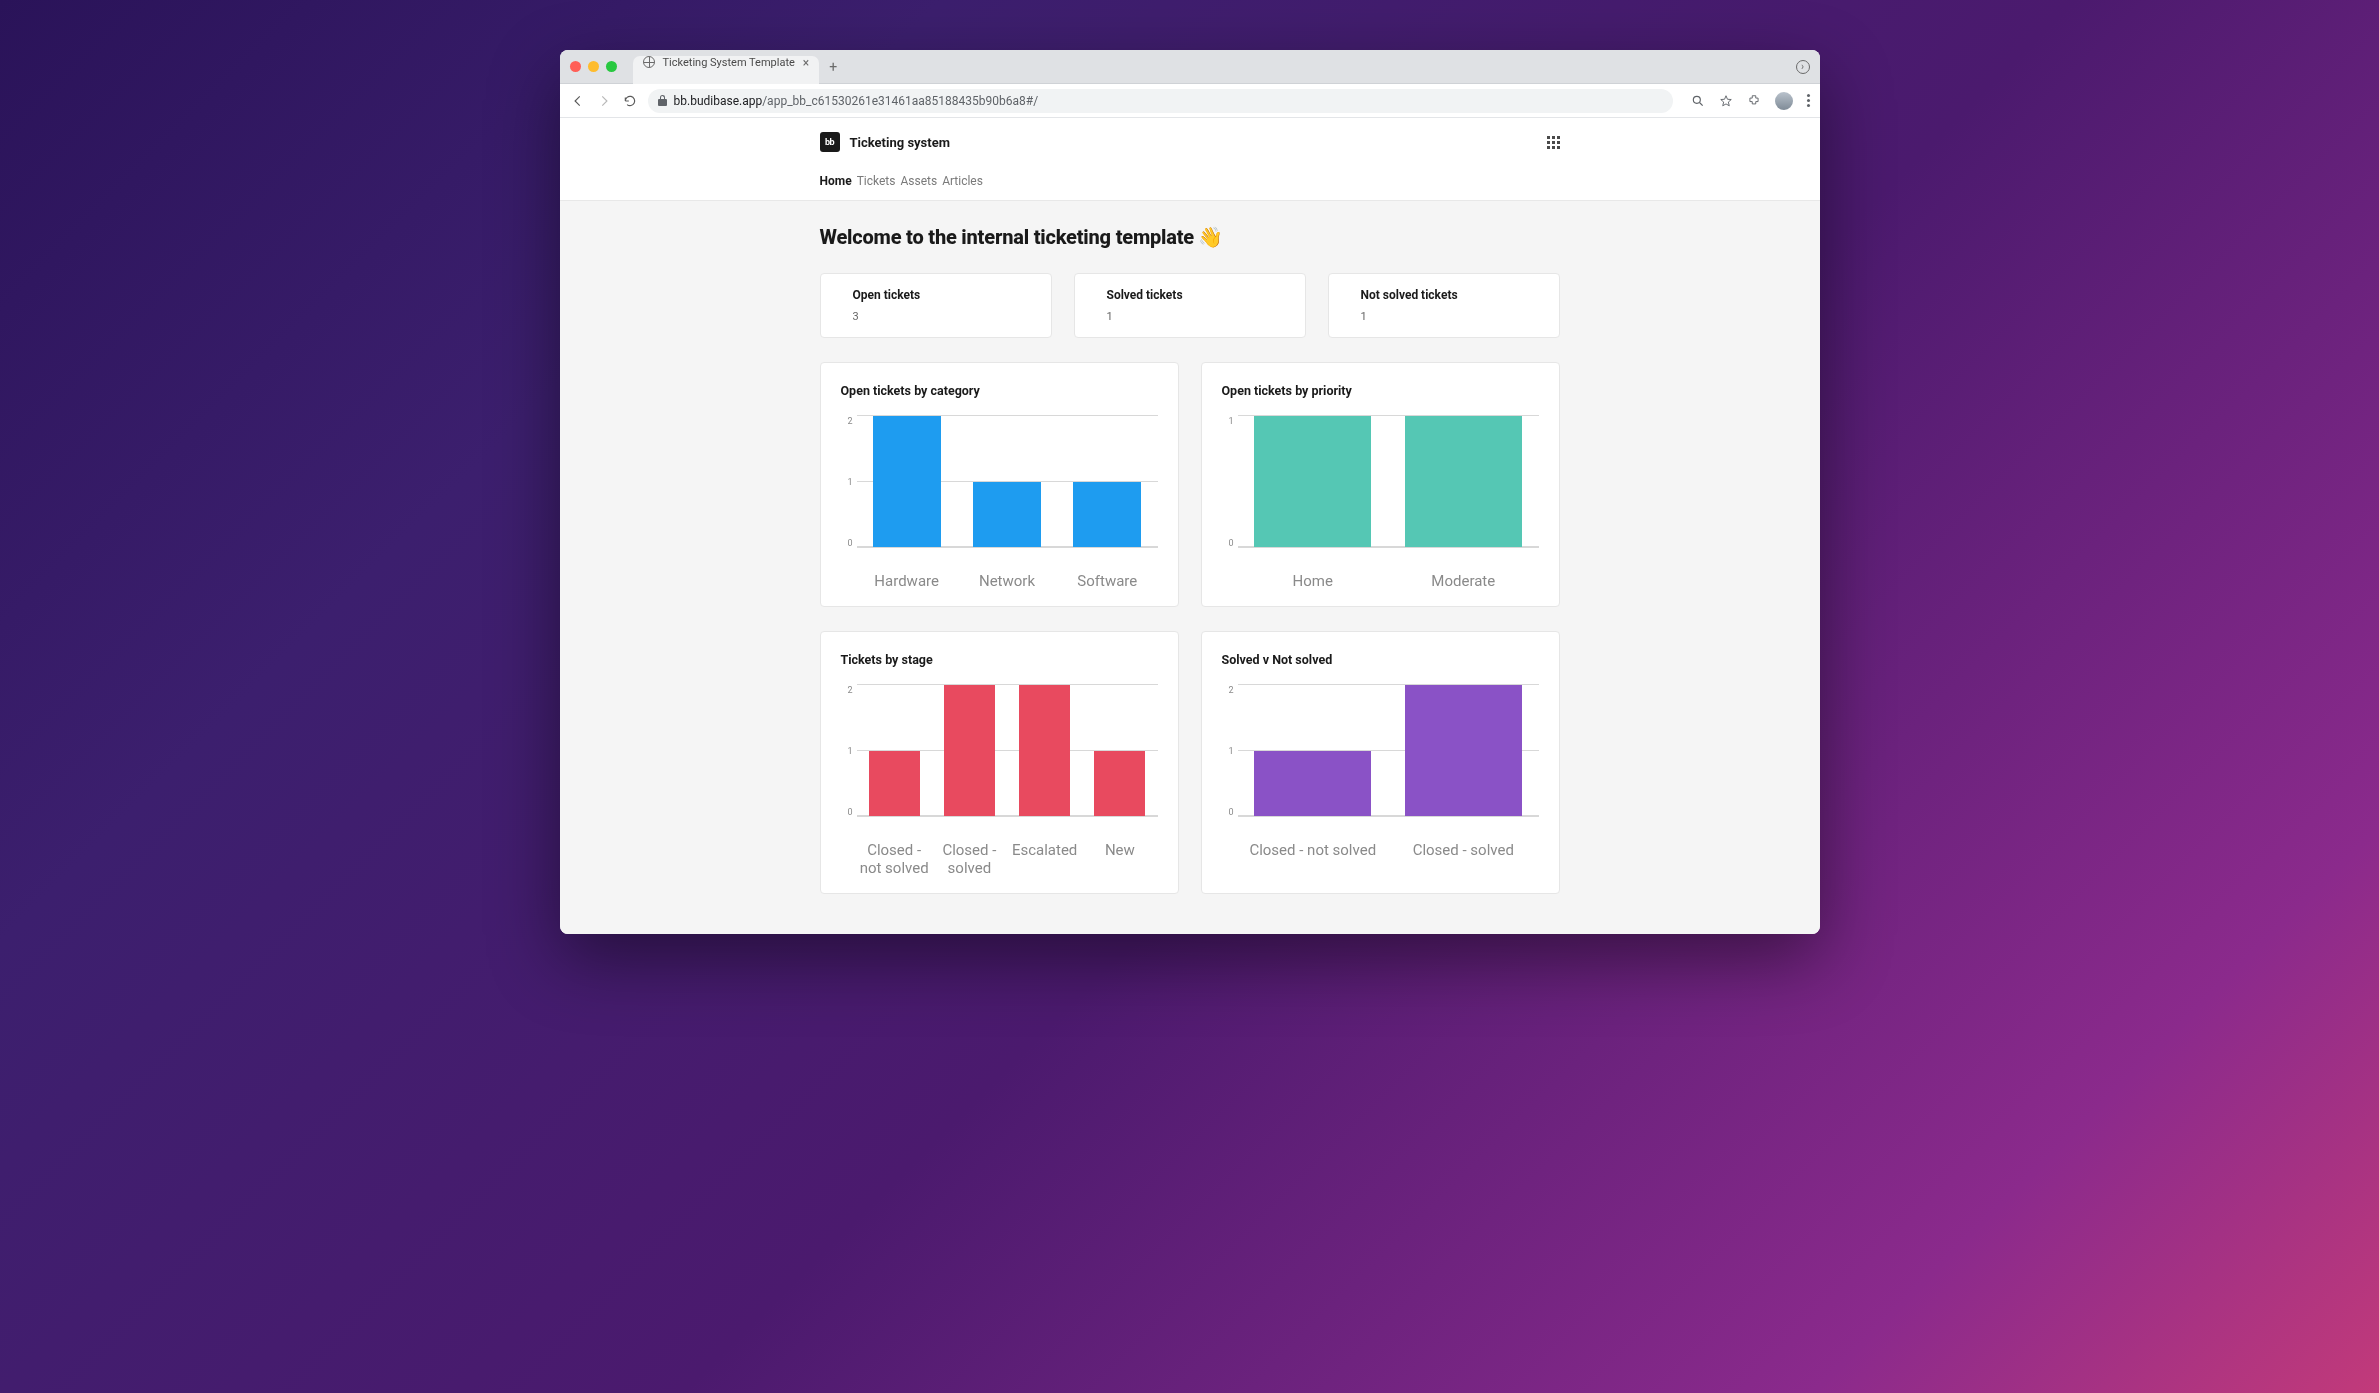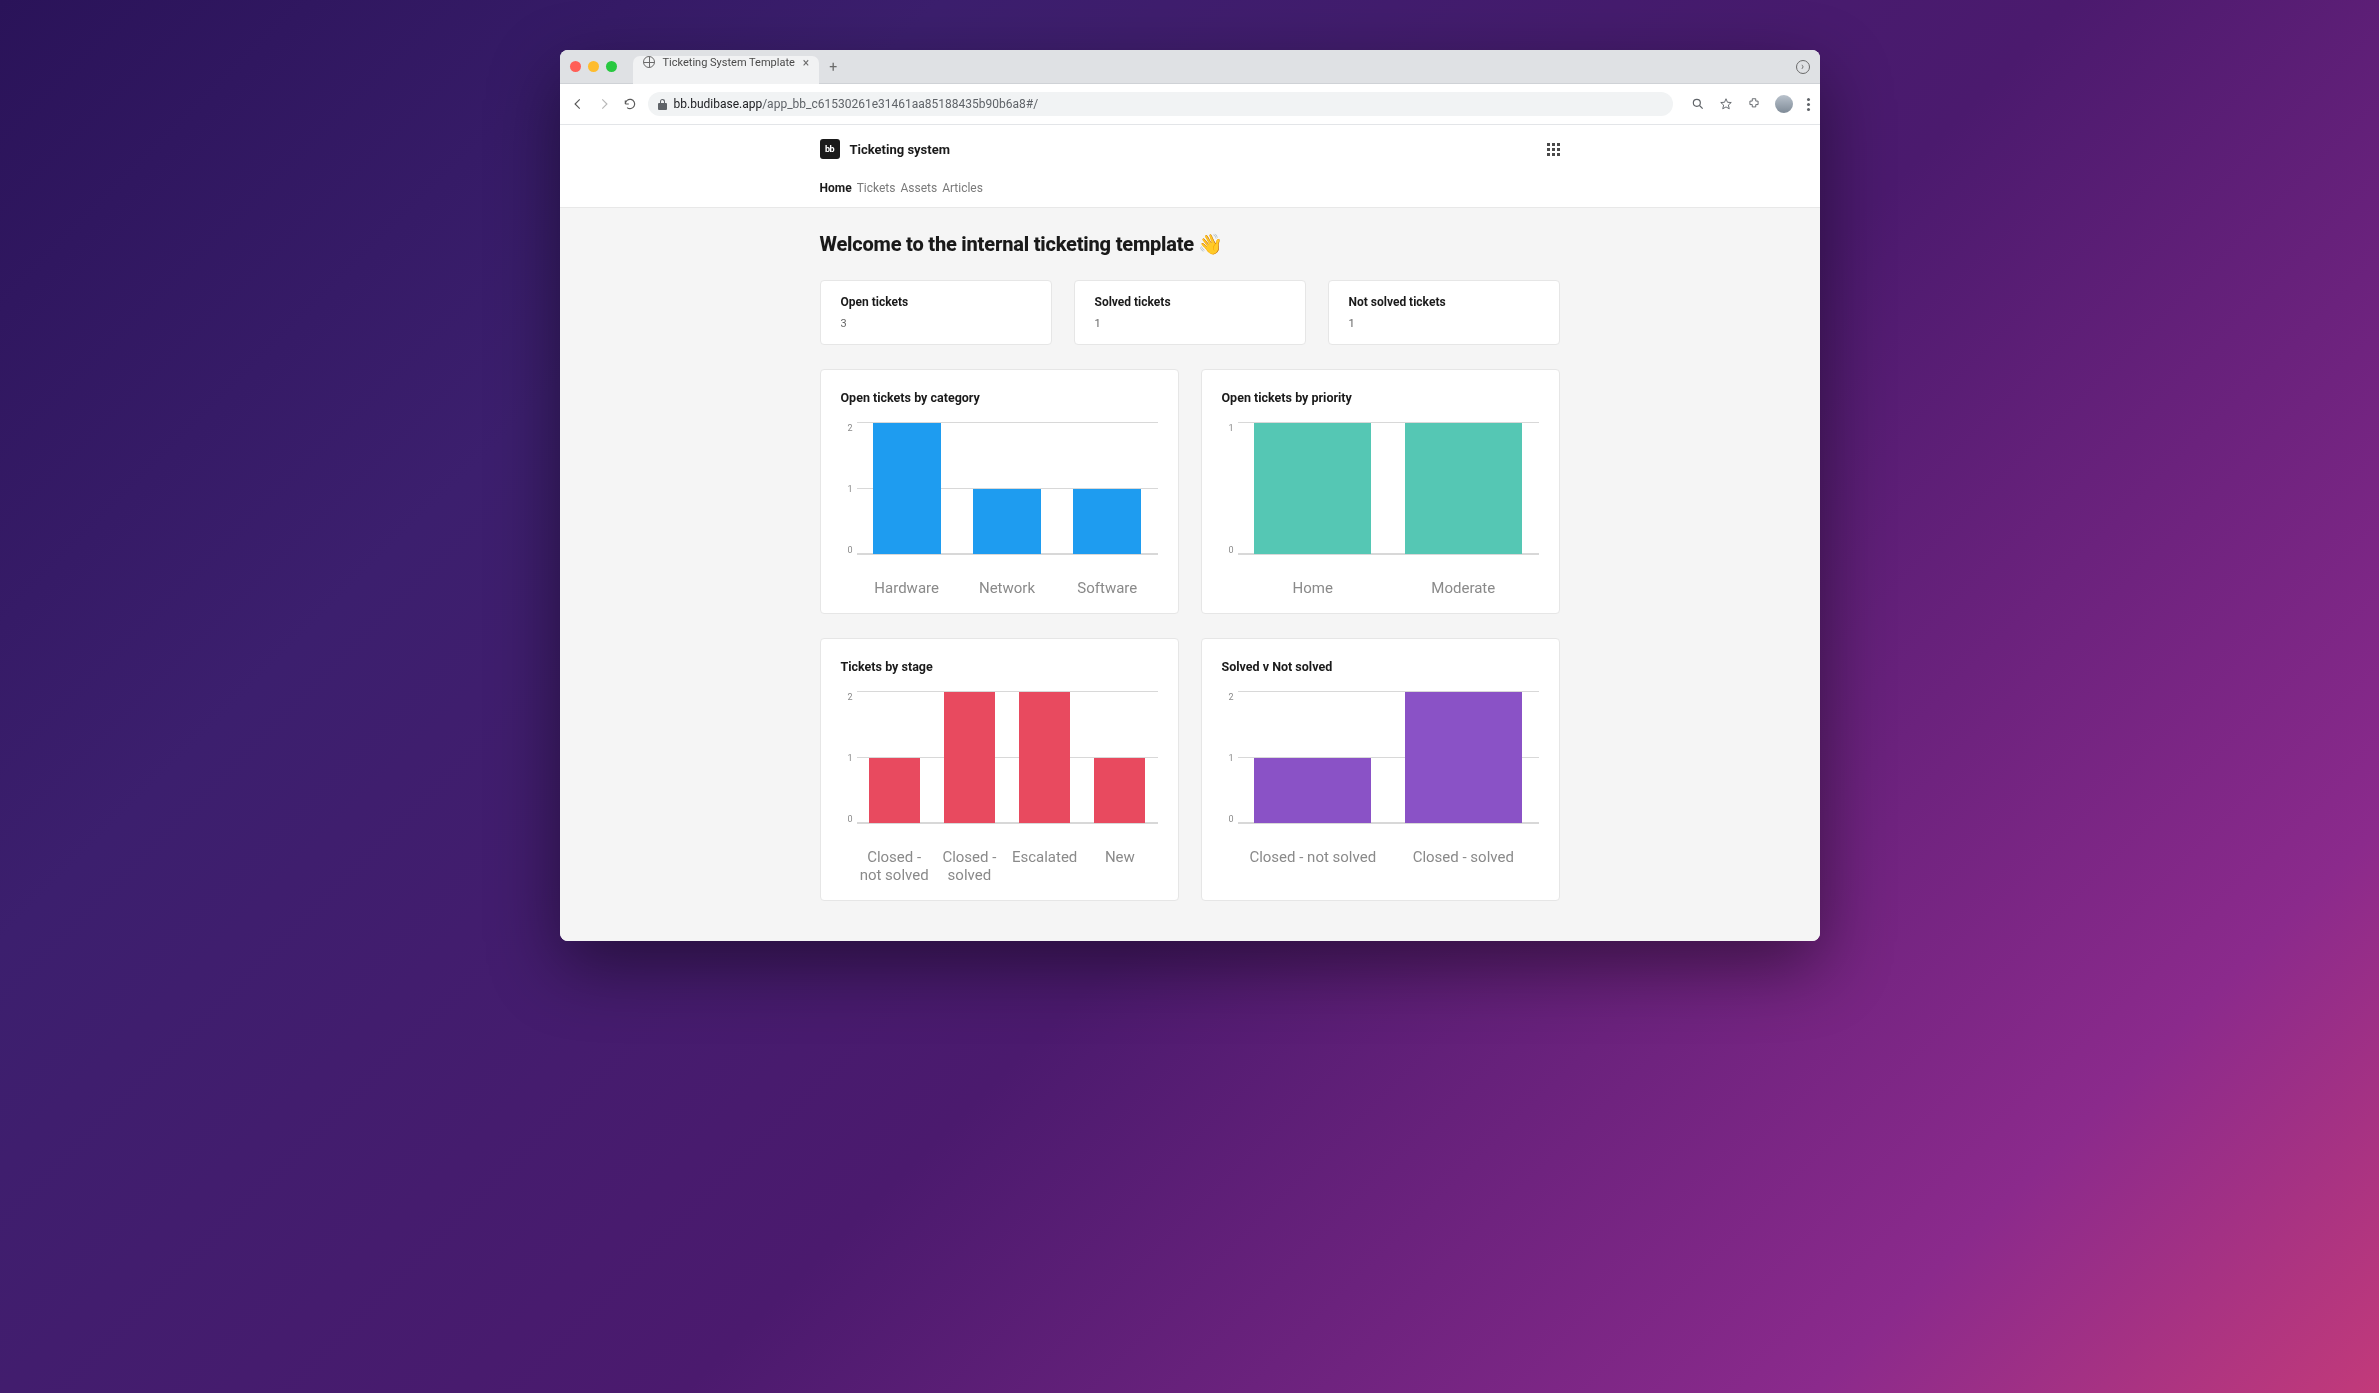--- a/index.html
+++ b/index.html
@@ -55,21 +55,21 @@
   .tab .globe::before { content:""; position:absolute; left:0; right:0; top:50%; height:1px; background:#6a6a6a; }
   .tab .globe::after { content:""; position:absolute; top:0; bottom:0; left:50%; width:1px; background:#6a6a6a; }
   .tab .close { margin-left: auto; font-size: 12px; color:#6a6a6a; }
   .new-tab { margin-left: 10px; color:#6a6a6a; font-size: 14px; cursor:pointer; }
   .tab-strip .spacer { flex: 1; }
   .win-min { width:14px; height:14px; border:1.5px solid #6a6a6a; border-radius:50%; display:flex; align-items:center; justify-content:center; font-size:10px; color:#6a6a6a; }
 
   
   .addr-row {
     background: #fff;
-    height: 41px;
+    height: 34px;
     display: flex;
     align-items: center;
     gap: 10px;
     padding: 0 10px;
     border-bottom: 1px solid #e3e5e8;
   }
   .nav-btn { width: 16px; height:16px; color:#5a5a5a; display:flex; align-items:center; justify-content:center; }
   .addr {
     flex: 1;
     background: #f1f3f4;
@@ -122,21 +122,21 @@
   
   .page {
     max-width: 740px;
     margin: 0 auto;
     padding: 24px 0 40px;
   }
   .page-title { font-size:20px; font-weight:800; color:#1a1a1a; letter-spacing:-.2px; }
 
   
   .stat-row { display:grid; grid-template-columns:repeat(3,1fr); gap:22px; margin-top:24px; }
-  .stat-card { background:#fff; border:1px solid #e6e6e6; border-radius:4px; padding:14px 20px; }
+  .stat-card { background:#fff; border:1px solid #e6e6e6; border-radius:4px; padding:14px 32px; }
   .stat-card .label { font-size:12px; font-weight:700; color:#1a1a1a; }
   .stat-card .value { font-size:11px; color:#666; margin-top:8px; }
 
   
   .chart-row { display:grid; grid-template-columns:1fr 1fr; gap:22px; margin-top:24px; }
   .chart-card { background:#fff; border:1px solid #e6e6e6; border-radius:4px; padding:20px 20px 16px; }
   .chart-title { font-size:12.5px; font-weight:700; color:#1a1a1a; margin-bottom:18px; }
 
   .chart-body { position:relative; height:150px; display:flex; }
   .y-axis { width:16px; display:flex; flex-direction:column; justify-content:space-between; align-items:flex-end; font-size:9px; color:#8a8a8a; padding-right:4px; height:132px; }

